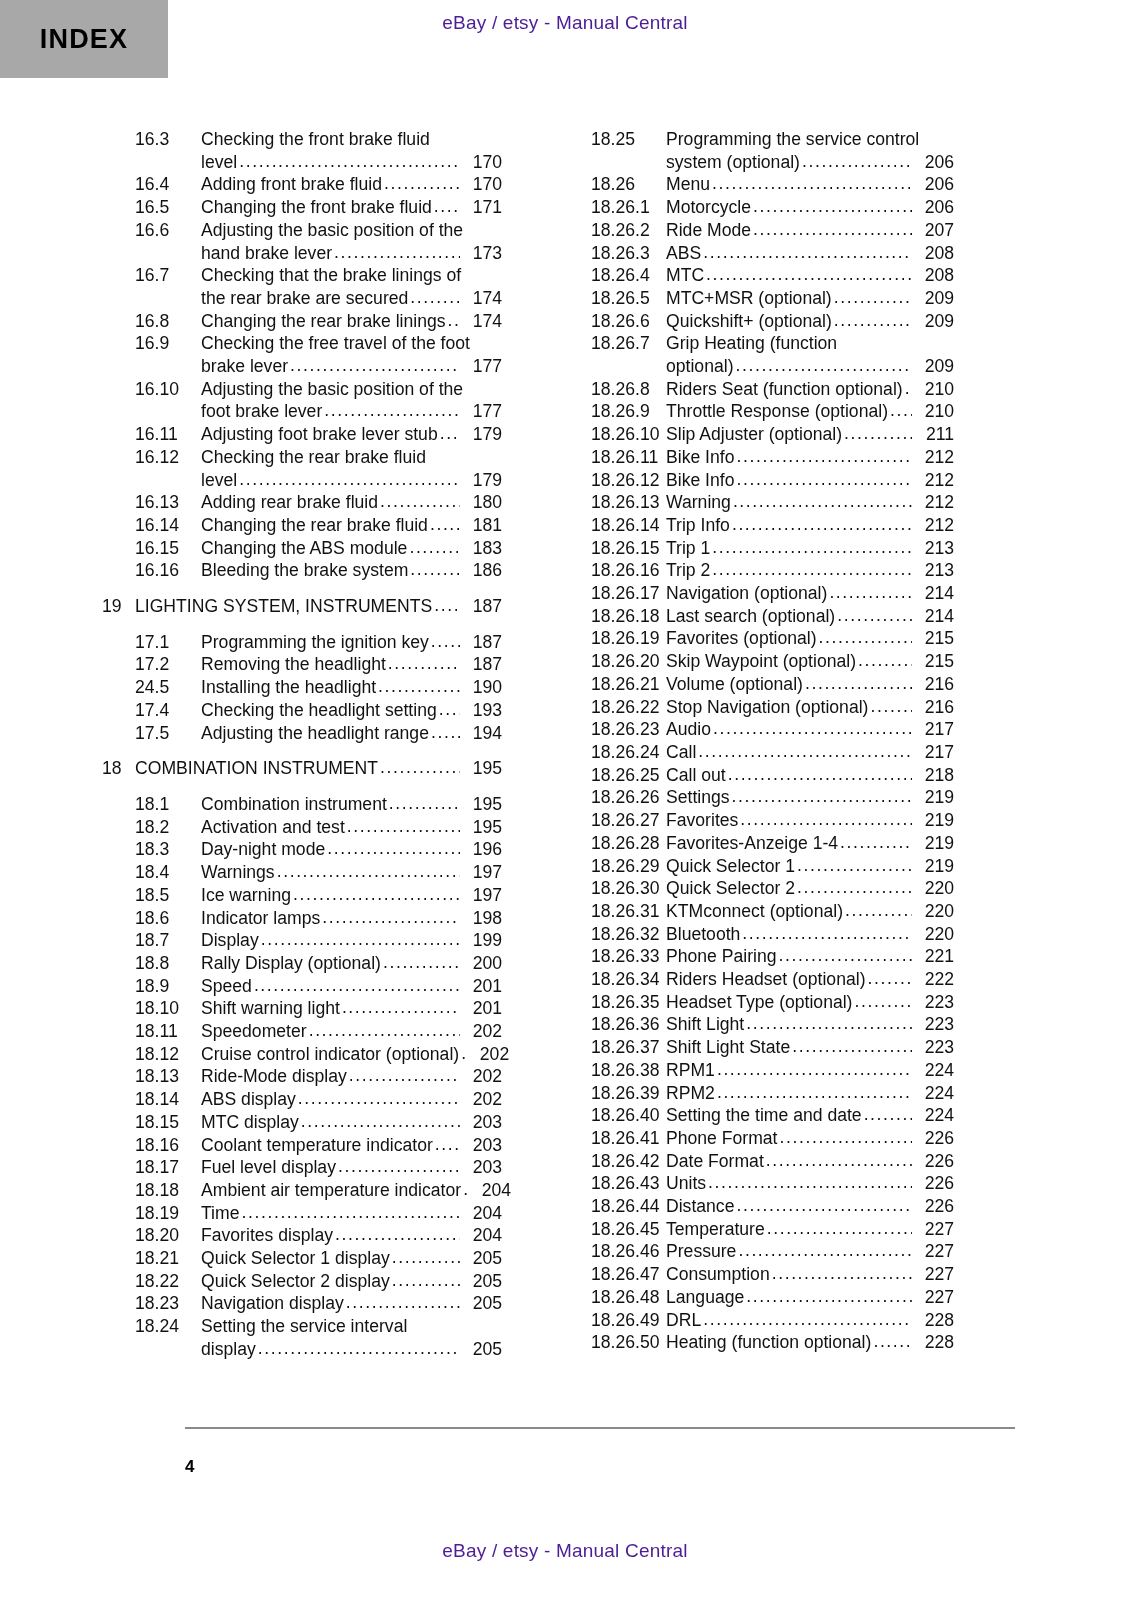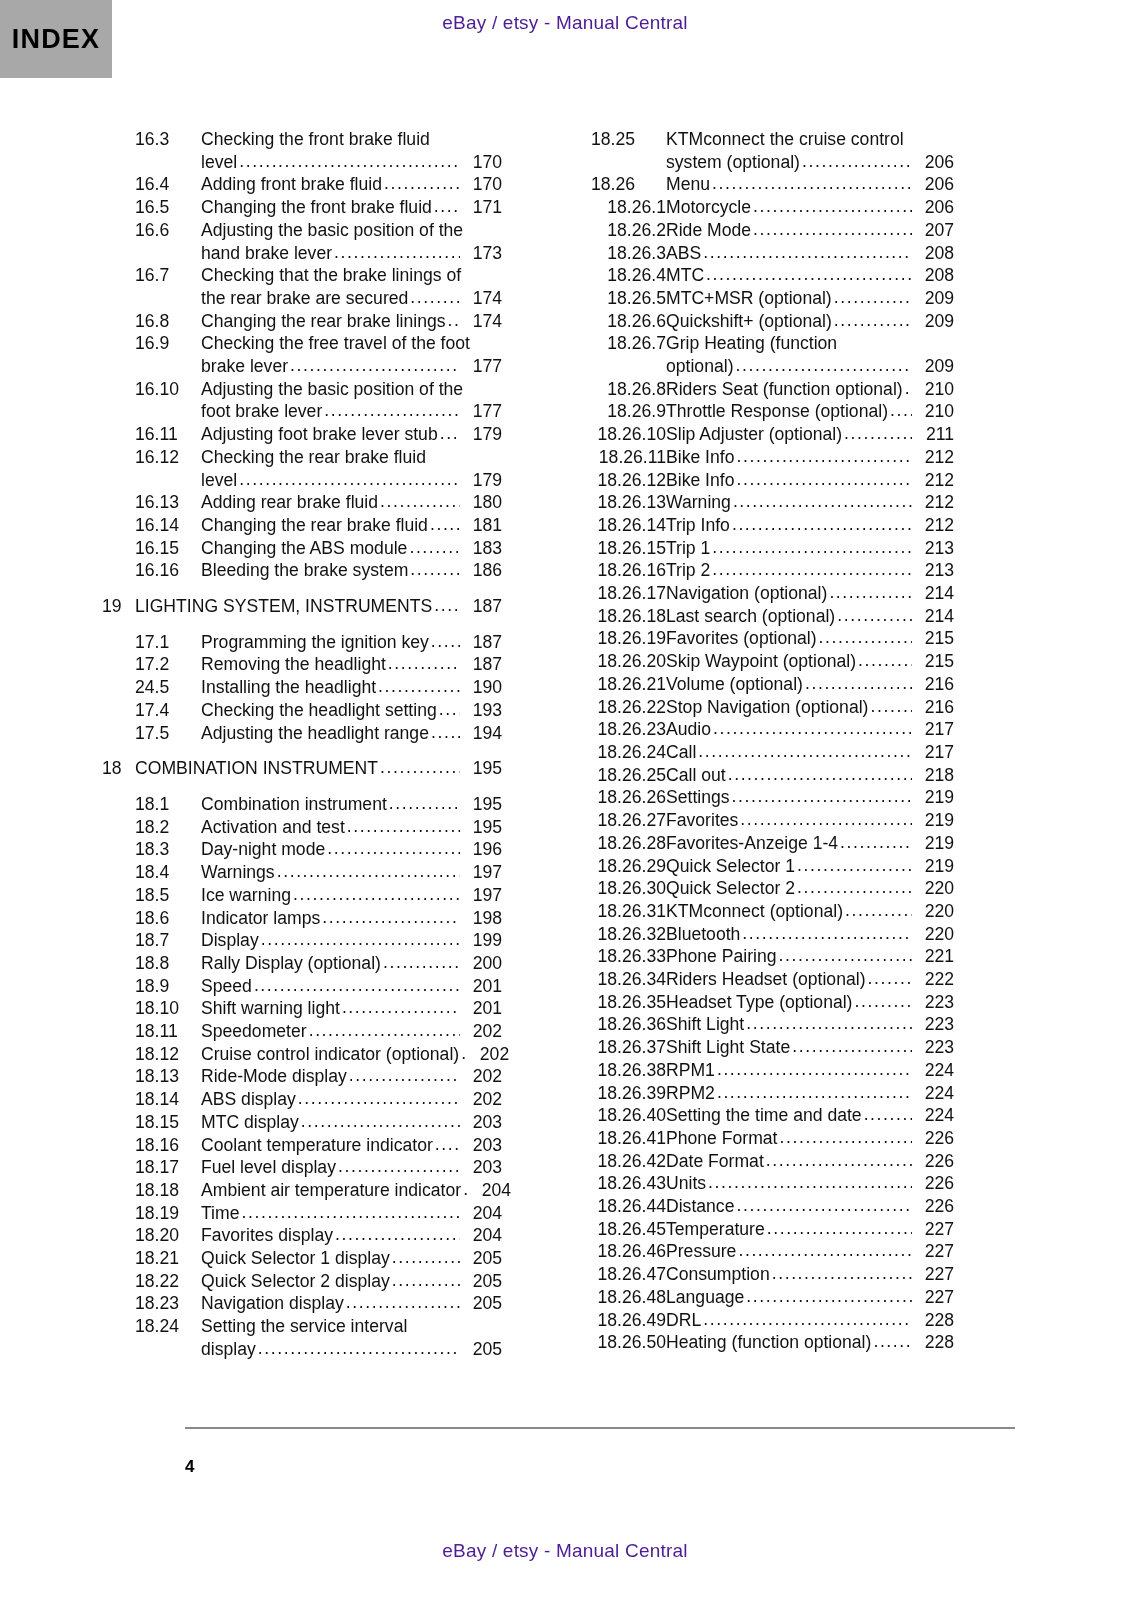--- a/index.html
+++ b/index.html
@@ -14,21 +14,21 @@
     color: #000000;
     position: relative;
     overflow: hidden;
   }
 
   
   .index-tab {
     position: absolute;
     left: 0;
     top: 0;
-    width: 112px;
+    width: 168px;
     height: 78px;
     background: #a8a8a8;
     display: flex;
     align-items: center;
     justify-content: center;
   }
   .index-tab-label {
     font-size: 27px;
     font-weight: bold;
     letter-spacing: 1.2px;
@@ -83,21 +83,21 @@
   .num {
     flex: 0 0 auto;
     white-space: nowrap;
     text-align: left;
   }
   
   .col-left .entry.lvl2 .num { width: 66px; margin-left: 33px; }
   .col-left .entry.lvl1 .num { width: 33px; margin-left: 0; }
   
   .col-right .entry.lvl2 .num { width: 75px; }
-  .col-right .entry.lvl3 .num { width: 75px; text-align: right; }
+  .col-right .entry.lvl3 .num { width: 75px; }
 
   .body {
     flex: 1 1 auto;
     min-width: 0;
     display: flex;
     flex-wrap: wrap;
     align-items: flex-start;
   }
   .title {
     white-space: nowrap;
@@ -626,21 +626,21 @@
             <span class="pageno">205</span>
           </div>
         </div>
       </div>
     </div>
   <div class="col col-right">
       <div class="entry lvl2">
         <span class="num">18.25</span>
         <div class="body">
           <div class="cont">
-            <span class="title">KTMconnect the cruise control</span>
+            <span class="title">Programming the service control</span>
           </div>
           <div class="cont">
             <span class="title">system (optional)</span>
             <span class="leader">........................................................................................................................</span>
             <span class="pageno">206</span>
           </div>
         </div>
       </div>
       <div class="entry lvl2">
         <span class="num">18.26</span>

